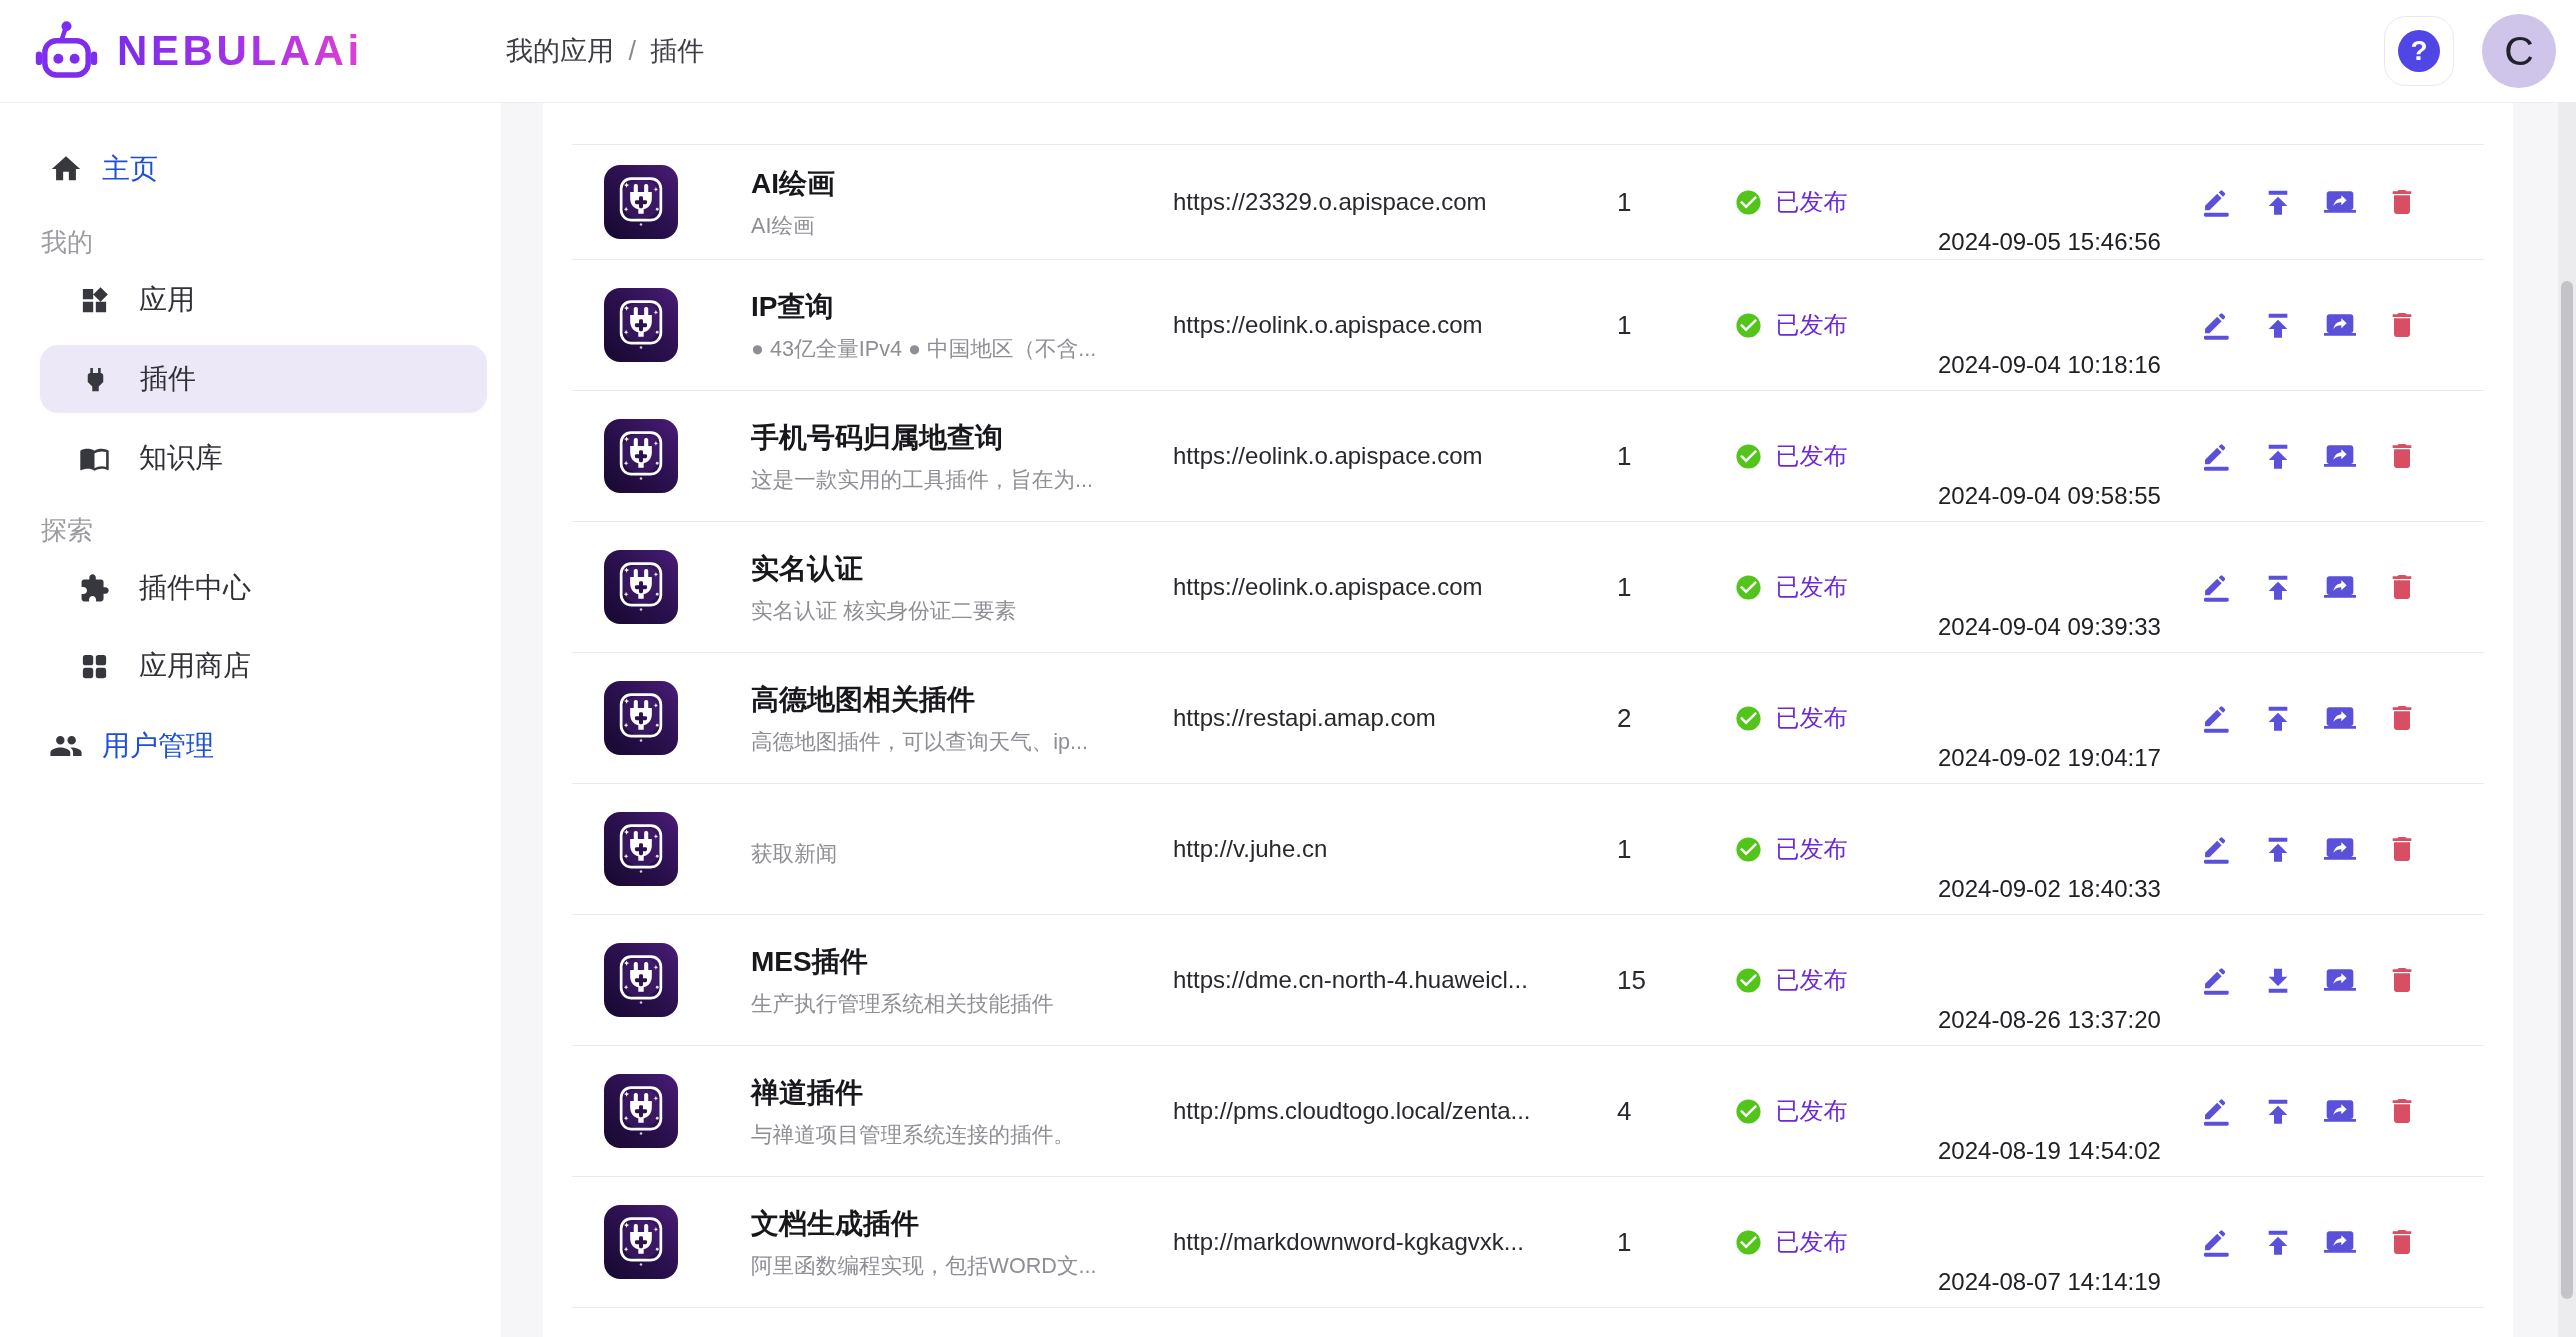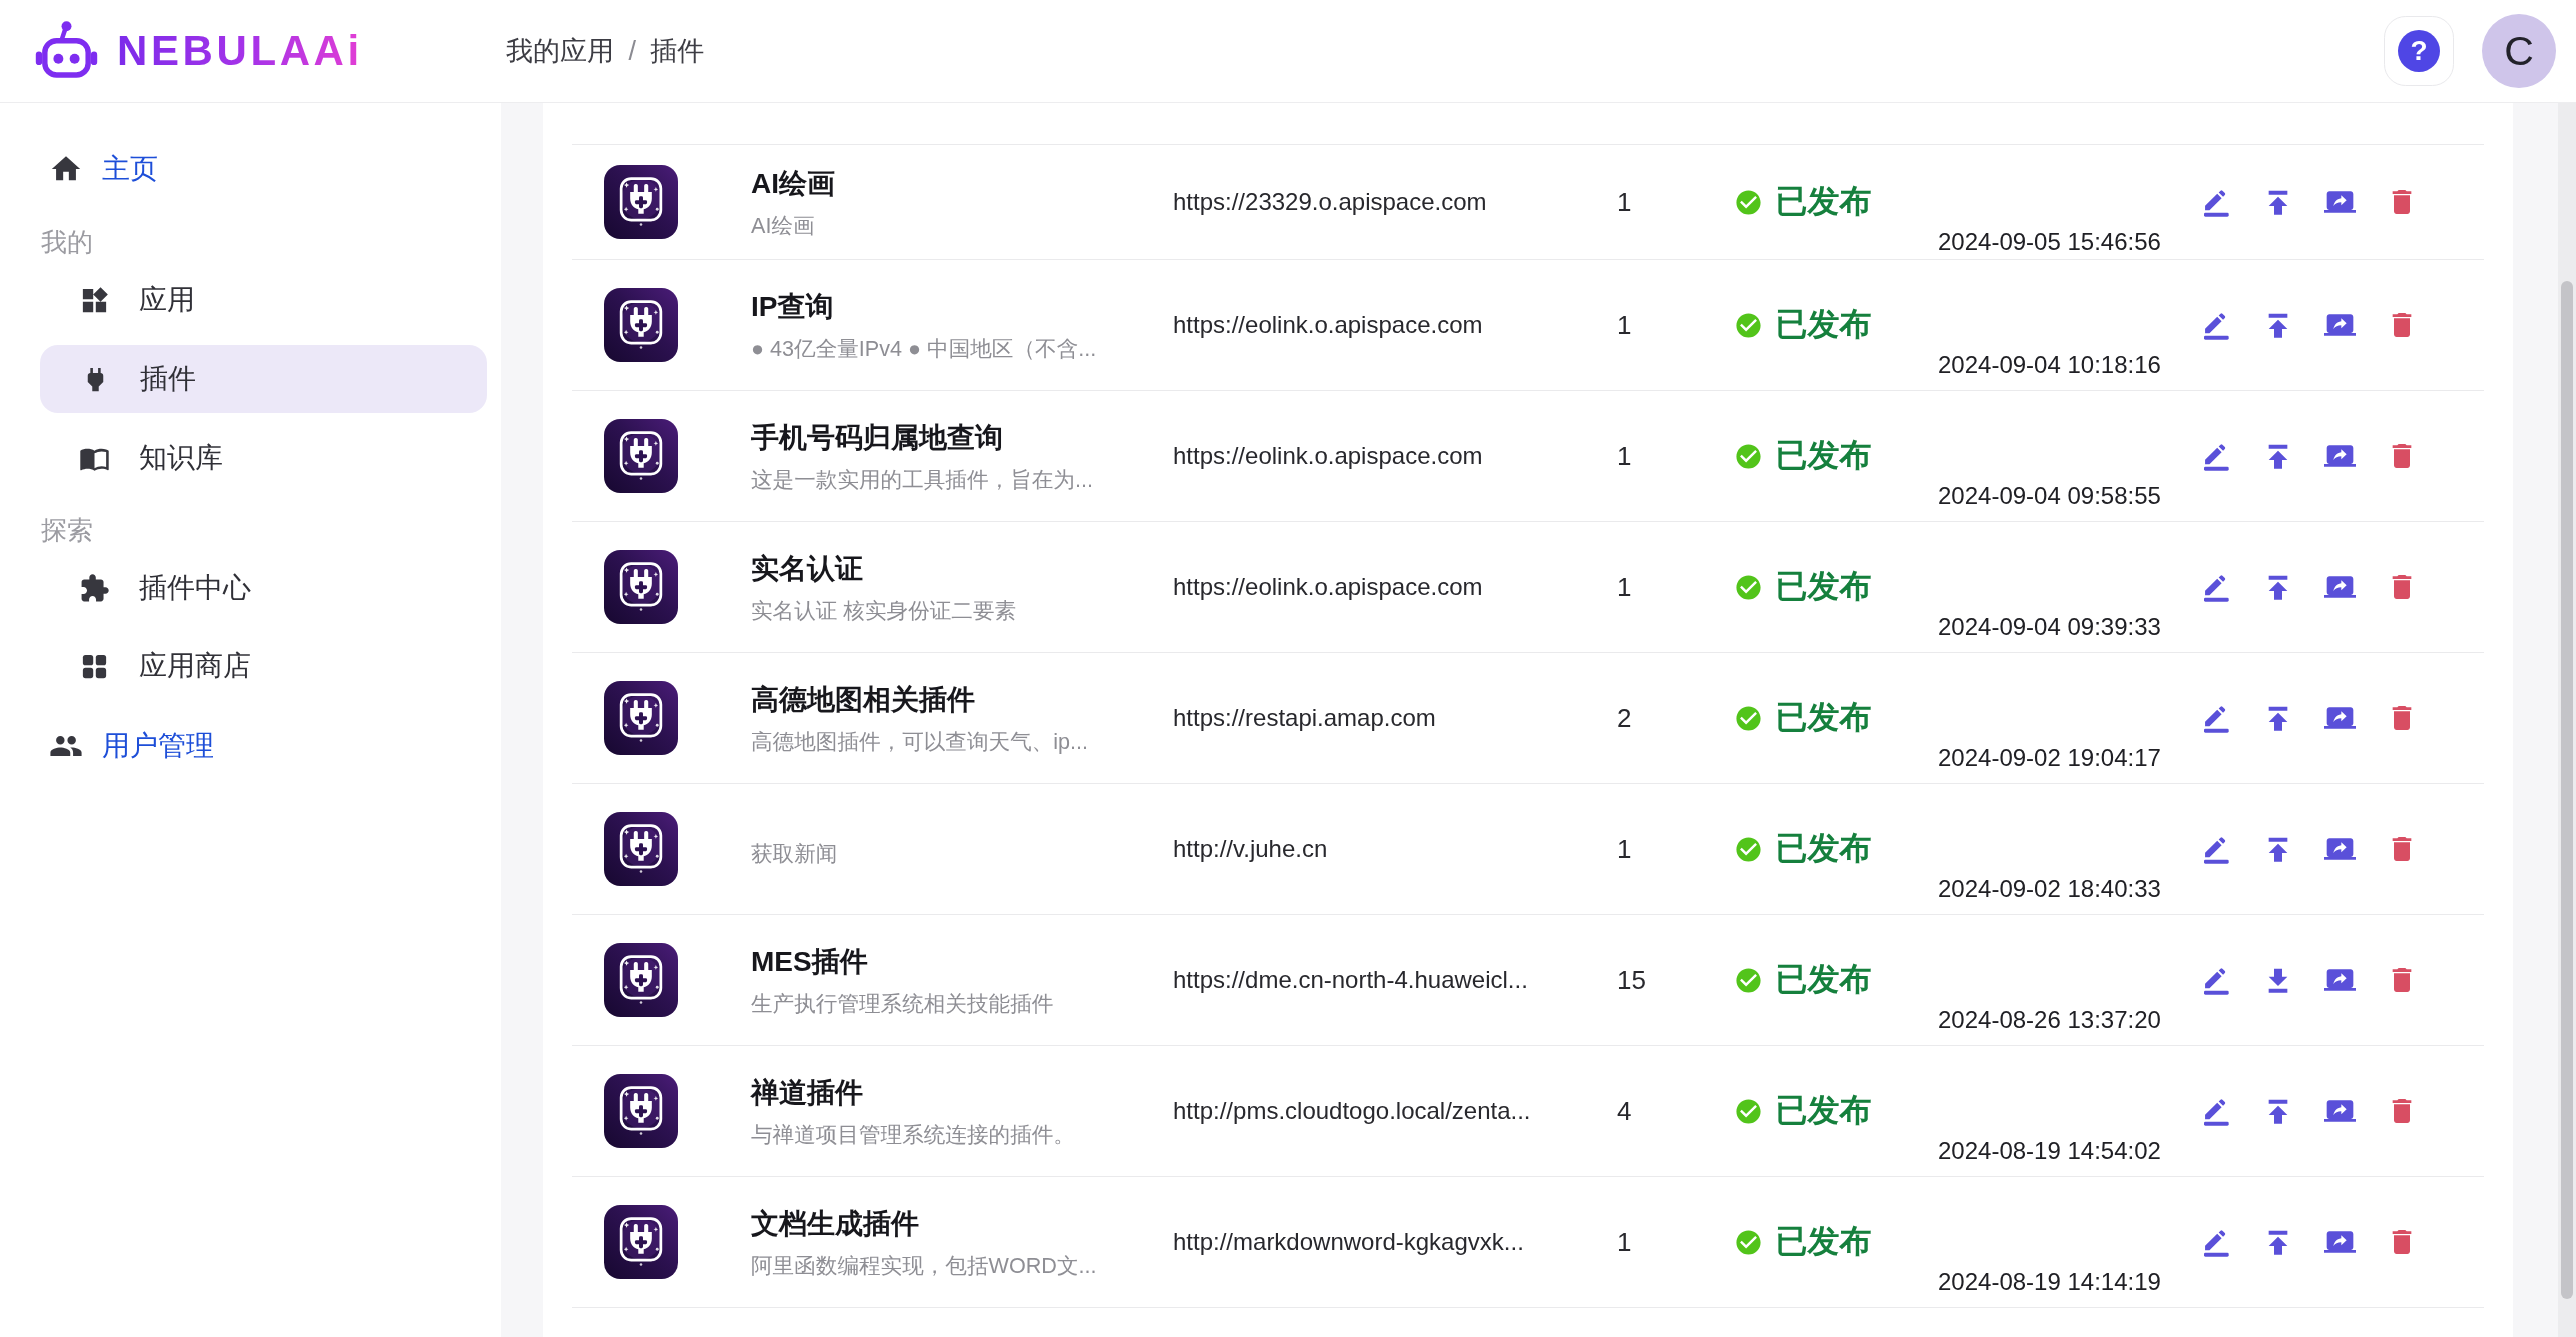--- a/index.html
+++ b/index.html
@@ -49,21 +49,21 @@
   .row.first { height: 115px; }
   .row-end { margin: 0 29px; border-top: 1.8px solid #eaeaec; height: 0; }
   .cell { position: absolute; top: 50%; transform: translateY(-50%); }
   .c-icon { left: 31.5px; width: 74px; height: 74px; }
   .c-name { left: 135px; width: 441px; margin-left: 44px; }
   .c-name .title { font-size: 28px; font-weight: 700; color: #17171c; white-space: nowrap; }
   .c-name .subtitle { margin-top: 8px; font-size: 21.6px; color: #8e8e94; white-space: nowrap; }
   .c-url  { left: 601px; width: 423px; font-size: 24px; color: #28282d; white-space: nowrap; }
   .c-count{ left: 1045px; width: 72px; font-size: 26px; color: #28282d; }
   .c-status{ left: 1162px; display: flex; align-items: center; gap: 12.6px; }
-  .c-status .st-txt { font-size: 32px; color: #15803d; font-weight: bold; }
+  .c-status .st-txt { font-size: 24px; color: #6d28d9; }
   .c-date { left: 1366px; font-size: 24px; color: #202025; white-space: nowrap; margin-top: 40px; }
   .c-actions { left: 1627px; display: flex; gap: 28px; align-items: center; }
   .act { width: 34px; height: 34px; background: none; border: none; padding: 0; cursor: pointer; display: flex; align-items: center; justify-content: center; }
   .act svg { width: 32px; height: 32px; }
   .i-indigo { fill: #5a50d9; }
   .i-red { fill: #d84e63; }
   .i-green { fill: #52c41a; }
   .check { width: 29px; height: 29px; }
   
   .sb-track { position: absolute; left: 2558px; top: 103px; width: 18px; height: 1234px; background: #ececee; cursor: pointer; }
@@ -640,21 +640,21 @@
       <div class="subtitle">阿里函数编程实现，包括WORD文...</div>
     </div>
     <div class="cell c-url">http://markdownword-kgkagvxk...</div>
     <div class="cell c-count">1</div>
     <div class="cell c-status">
       <svg class="check" viewBox="0 0 24 24">
             <path class="i-green" d="M12 2C6.48 2 2 6.48 2 12s4.48 10 10 10 10-4.48 10-10S17.52 2 12 2zm-2 15l-5-5 1.41-1.41L10 14.17l7.59-7.59L19 8l-9 9z"></path>
           </svg>
       <span class="st-txt">已发布</span>
     </div>
-    <div class="cell c-date">2024-08-19 14:14:19</div>
+    <div class="cell c-date">2024-08-07 14:14:19</div>
     <div class="cell c-actions">
       <button class="act">
         <svg viewBox="0 0 24 24">
           <path class="i-indigo" d="M3.8 14.9 12.9 5.8l3.3 3.3-9.1 9.1H3.8v-3.3zM17.3 8 18.6 6.7c.39-.39.39-1.02 0-1.41L16.8 3.5a.996.996 0 0 0-1.41 0L14 4.8 17.3 8z"></path>
           <rect class="i-indigo" x="3" y="20" width="18.5" height="3" rx="1"></rect>
         </svg>
       </button>
       <button class="act">
         <svg viewBox="0 0 24 24">
               <path class="i-indigo" d="M5 3.5v3h14v-3H5zM12 8l-7 7h4v6.5h6V15h4l-7-7z"></path>

